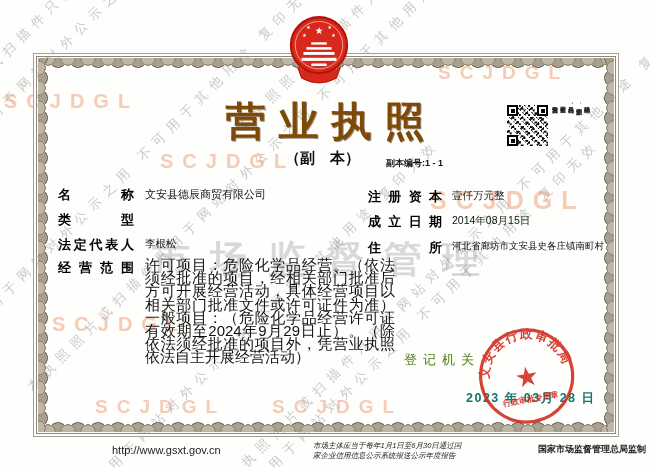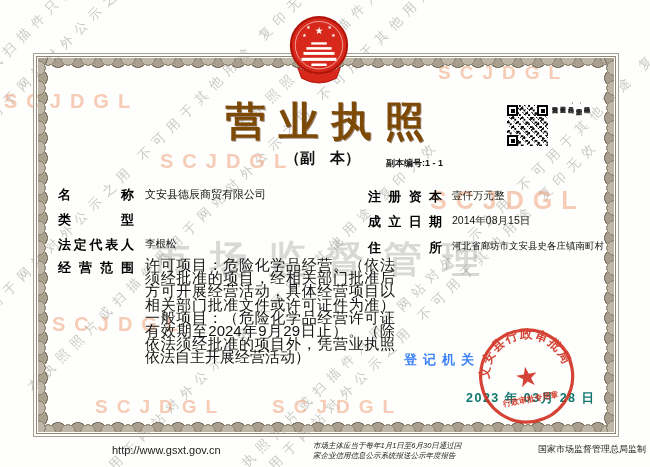--- a/index.html
+++ b/index.html
@@ -71,32 +71,32 @@
   .flabel{position:absolute;font-size:13px;font-weight:bold;color:#000;z-index:3;
     text-align:justify;text-align-last:justify;}
   .fvalue{position:absolute;font-size:10.5px;color:#111;z-index:3;}
   .l-lab{left:58px;width:76px;}
   .l-val{left:145px;}
   .r-lab{left:368px;width:74px;}
   .r-val{left:452px;}
   .scope-val{left:145px;top:258px;width:250px;font-size:15px;line-height:13.2px;
     text-align:justify;color:#111;position:absolute;z-index:3;}
 
-  .reg-label{position:absolute;left:404px;top:351px;font-size:13px;font-weight:bold;
-    letter-spacing:6px;color:#3b82f6;z-index:3;}
+  .reg-label{position:absolute;left:404px;top:351px;font-size:13px;font-weight:normal;
+    letter-spacing:6px;color:#4d7c0f;z-index:3;}
   .issue-date{position:absolute;left:466px;top:390px;font-size:12.5px;color:#0f766e;
     letter-spacing:1.5px;z-index:4;font-weight:600;}
   .seal{position:absolute;left:477px;top:326px;z-index:5;opacity:.88;transform:rotate(-10deg);}
 
   
   .footer{position:absolute;left:0;right:0;top:441px;z-index:3;color:#222;}
   .f-sitelabel{position:absolute;left:5px;top:8px;font-size:12px;margin-top:47px;}
   .f-url{position:absolute;left:112px;top:3px;font-size:11px;font-family:Liberation Sans, sans-serif;}
   .f-notice{position:absolute;left:313px;top:0;width:170px;font-size:7.5px;line-height:9.5px;font-style:italic;}
-  .f-maker{position:absolute;left:538px;top:2px;font-size:9px;font-weight:400;}
+  .f-maker{position:absolute;left:538px;top:2px;font-size:9px;font-weight:700;}
 </style>
 </head>
 <body>
 
 <div class="stage">
 
   <div class="wm-layer">
       <span class="wm-diag" style="left: -150px; top: 250px; color: rgba(125, 125, 125, 0.42);">本执照照片或扫描件只用于网站对外公示之用 不可用于其他用途 复印无效</span>
       <span class="wm-diag" style="left: -150px; top: 440px; color: rgba(125, 125, 125, 0.42);">本执照照片或扫描件只用于网站对外公示之用 不可用于其他用途 复印无效</span>
       <span class="wm-diag" style="left: -80px; top: 130px; color: rgba(125, 125, 125, 0.42);">本执照照片或扫描件只用于网站对外公示之用 不可用于其他用途 复印无效</span>

